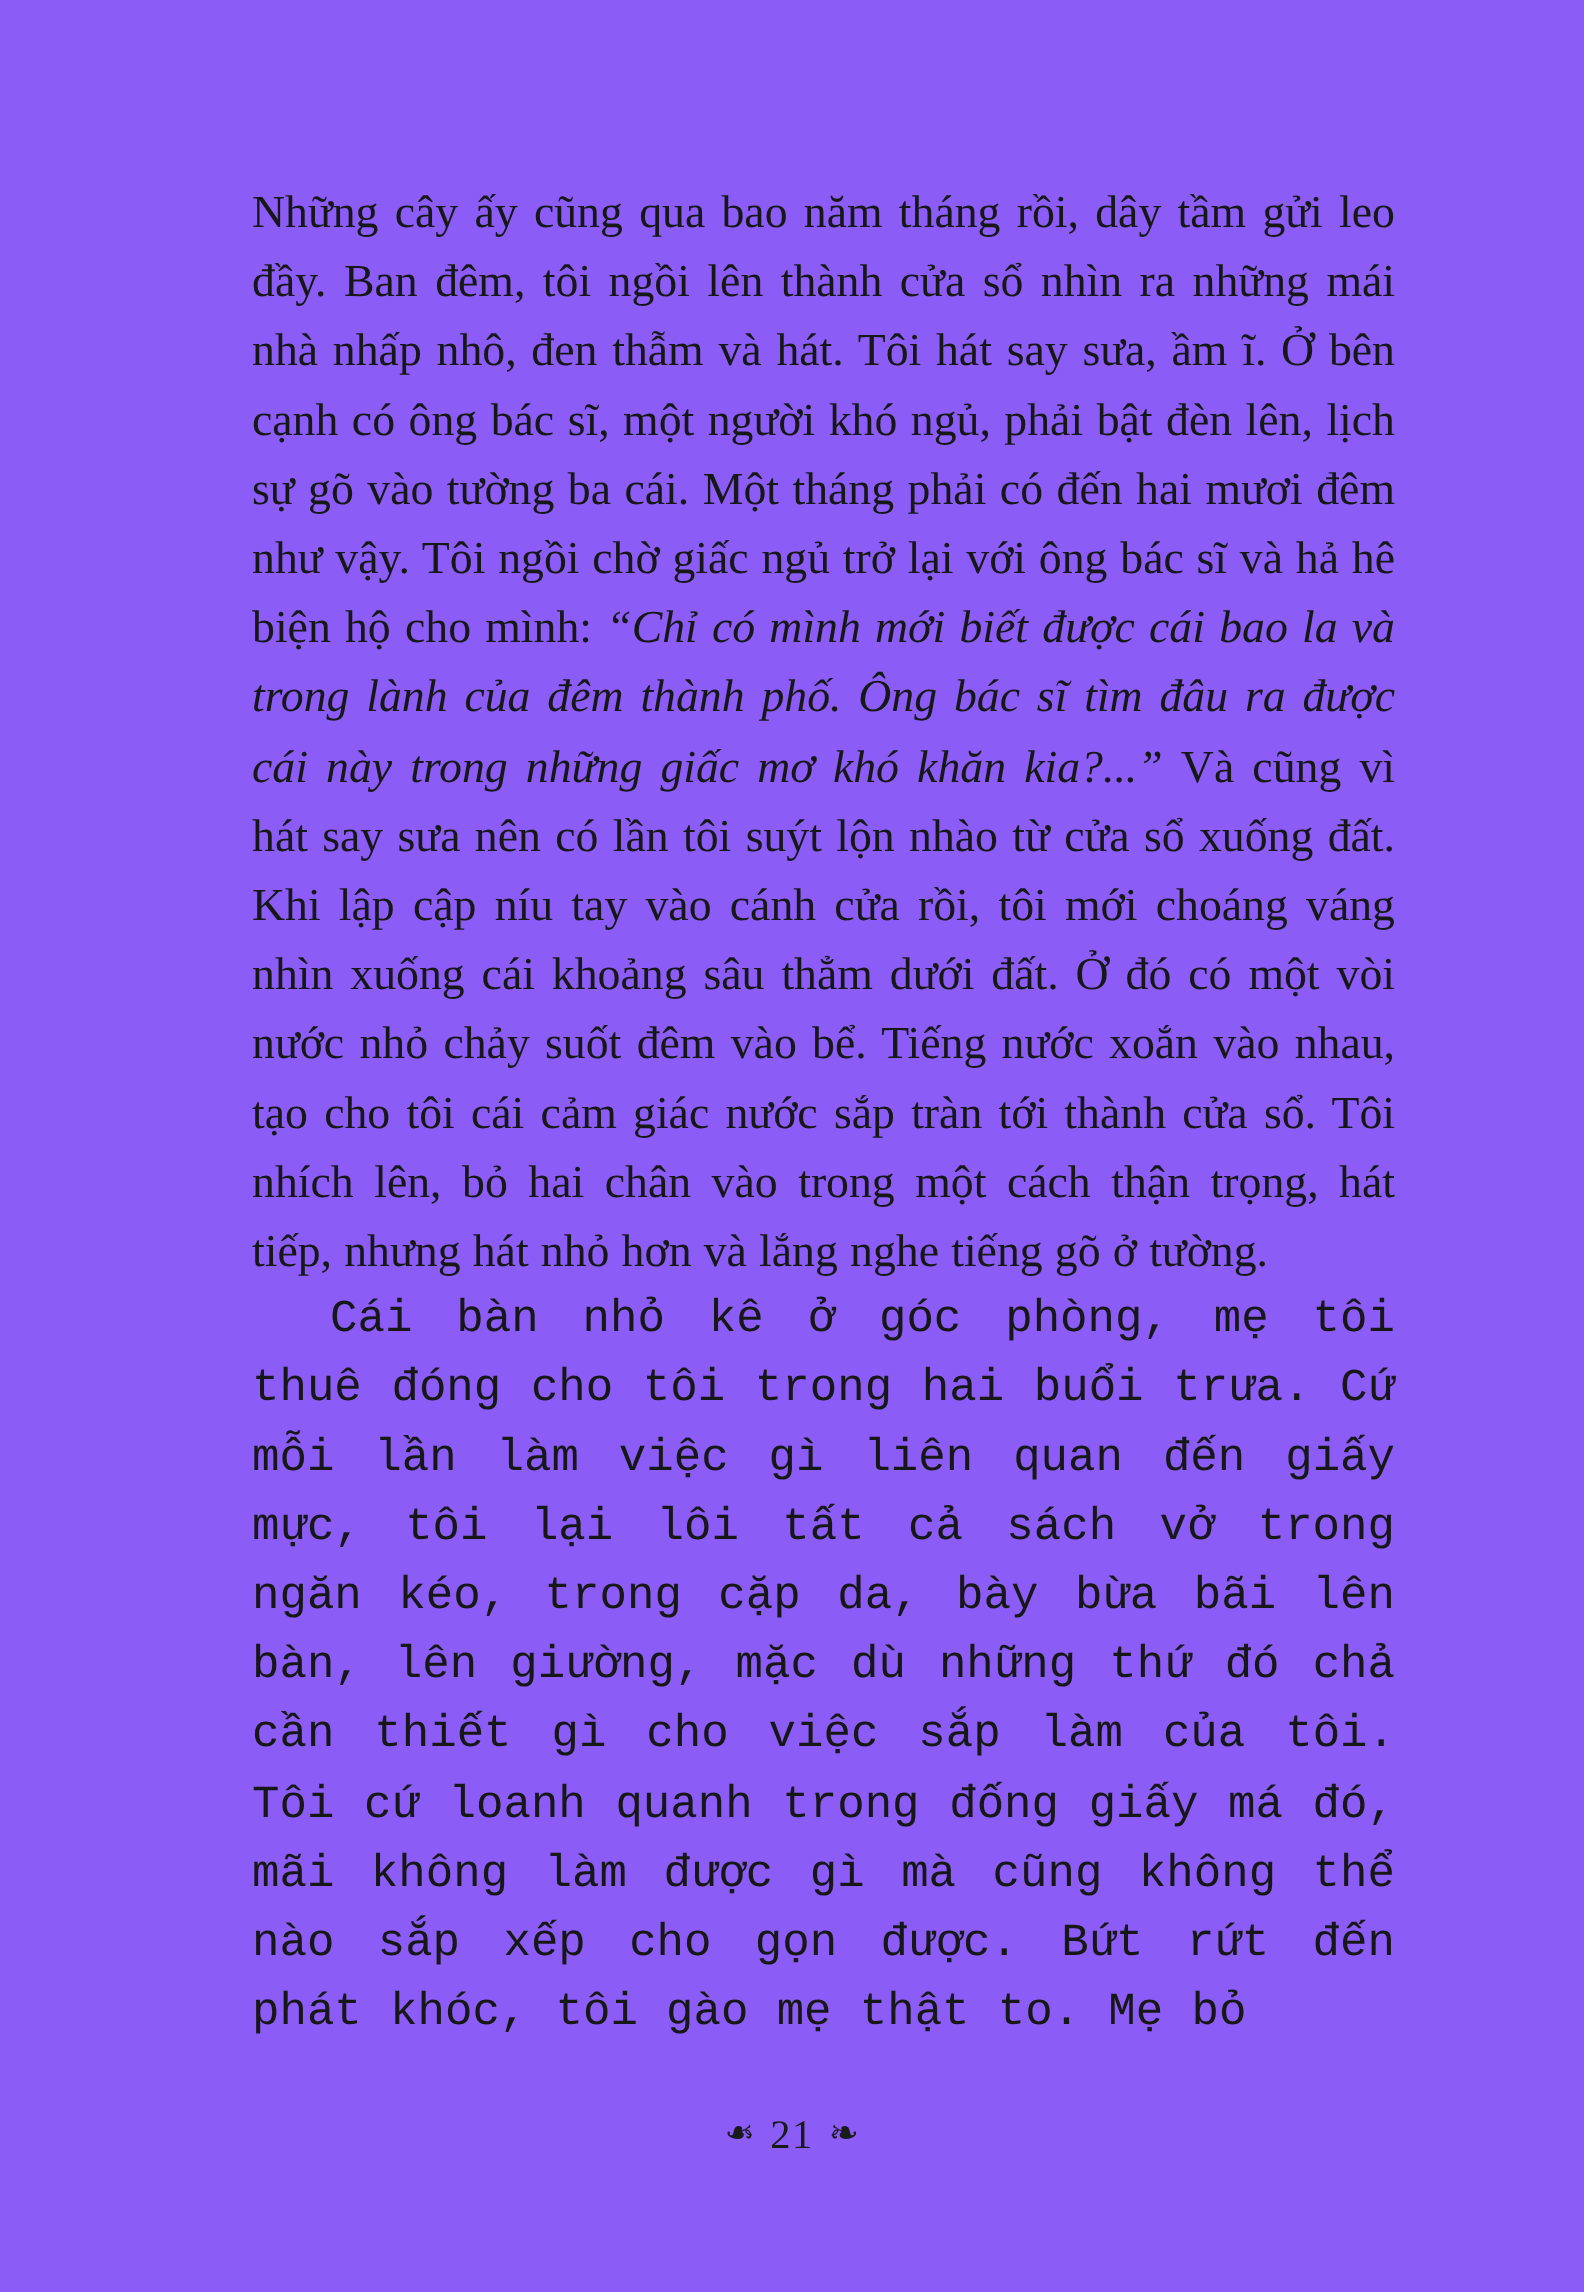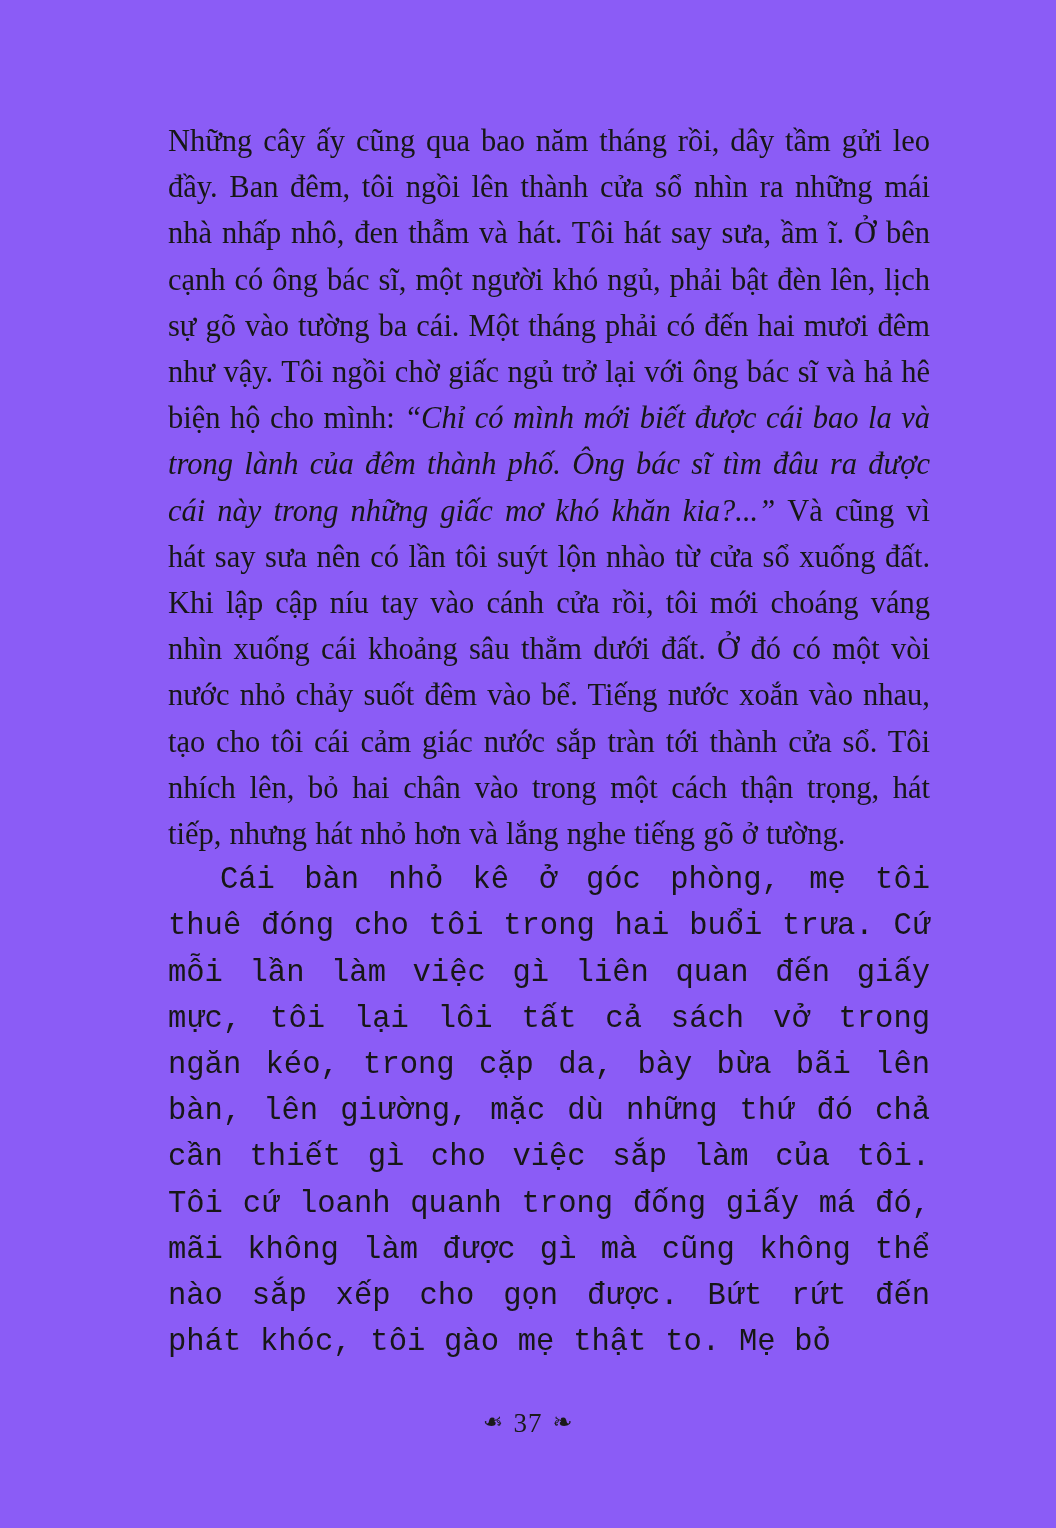--- a/index.html
+++ b/index.html
@@ -76,16 +76,16 @@
 
   <div class="text-column">
 
     <p class="para"><span>Những cây ấy cũng qua bao năm tháng rồi, dây tầm gửi leo đầy. Ban đêm, tôi ngồi lên thành cửa sổ nhìn ra những mái nhà nhấp nhô, đen thẫm và hát. Tôi hát say sưa, ầm ĩ. Ở bên cạnh có ông bác sĩ, một người khó ngủ, phải bật đèn lên, lịch sự gõ vào tường ba cái. Một tháng phải có đến hai mươi đêm như vậy. Tôi ngồi chờ giấc ngủ trở lại với ông bác sĩ và hả hê biện hộ cho mình: </span><span class="quote">“Chỉ có mình mới biết được cái bao la và trong lành của đêm thành phố. Ông bác sĩ tìm đâu ra được cái này trong những giấc mơ khó khăn kia?...” </span><span>Và cũng vì hát say sưa nên có lần tôi suýt lộn nhào từ cửa sổ xuống đất. Khi lập cập níu tay vào cánh cửa rồi, tôi mới choáng váng nhìn xuống cái khoảng sâu thẳm dưới đất. Ở đó có một vòi nước nhỏ chảy suốt đêm vào bể. Tiếng nước xoắn vào nhau, tạo cho tôi cái cảm giác nước sắp tràn tới thành cửa sổ. Tôi nhích lên, bỏ hai chân vào trong một cách thận trọng, hát tiếp, nhưng hát nhỏ hơn và lắng nghe tiếng gõ ở tường.</span></p>
 
     <p class="para indent"><span>Cái bàn nhỏ kê ở góc phòng, mẹ tôi thuê đóng cho tôi trong hai buổi trưa. Cứ mỗi lần làm việc gì liên quan đến giấy mực, tôi lại lôi tất cả sách vở trong ngăn kéo, trong cặp da, bày bừa bãi lên bàn, lên giường, mặc dù những thứ đó chả cần thiết gì cho việc sắp làm của tôi. Tôi cứ loanh quanh trong đống giấy má đó, mãi không làm được gì mà cũng không thể nào sắp xếp cho gọn được. Bứt rứt đến phát khóc, tôi gào mẹ thật to. Mẹ bỏ</span></p>
 
   </div>
 
   <div class="footer">
-    <span class="orn left">❧</span><span class="pageno">37</span><span class="orn right">❧</span>
+    <span class="orn left">❧</span><span class="pageno">21</span><span class="orn right">❧</span>
   </div>
 
 </div>
 
 </body></html>

